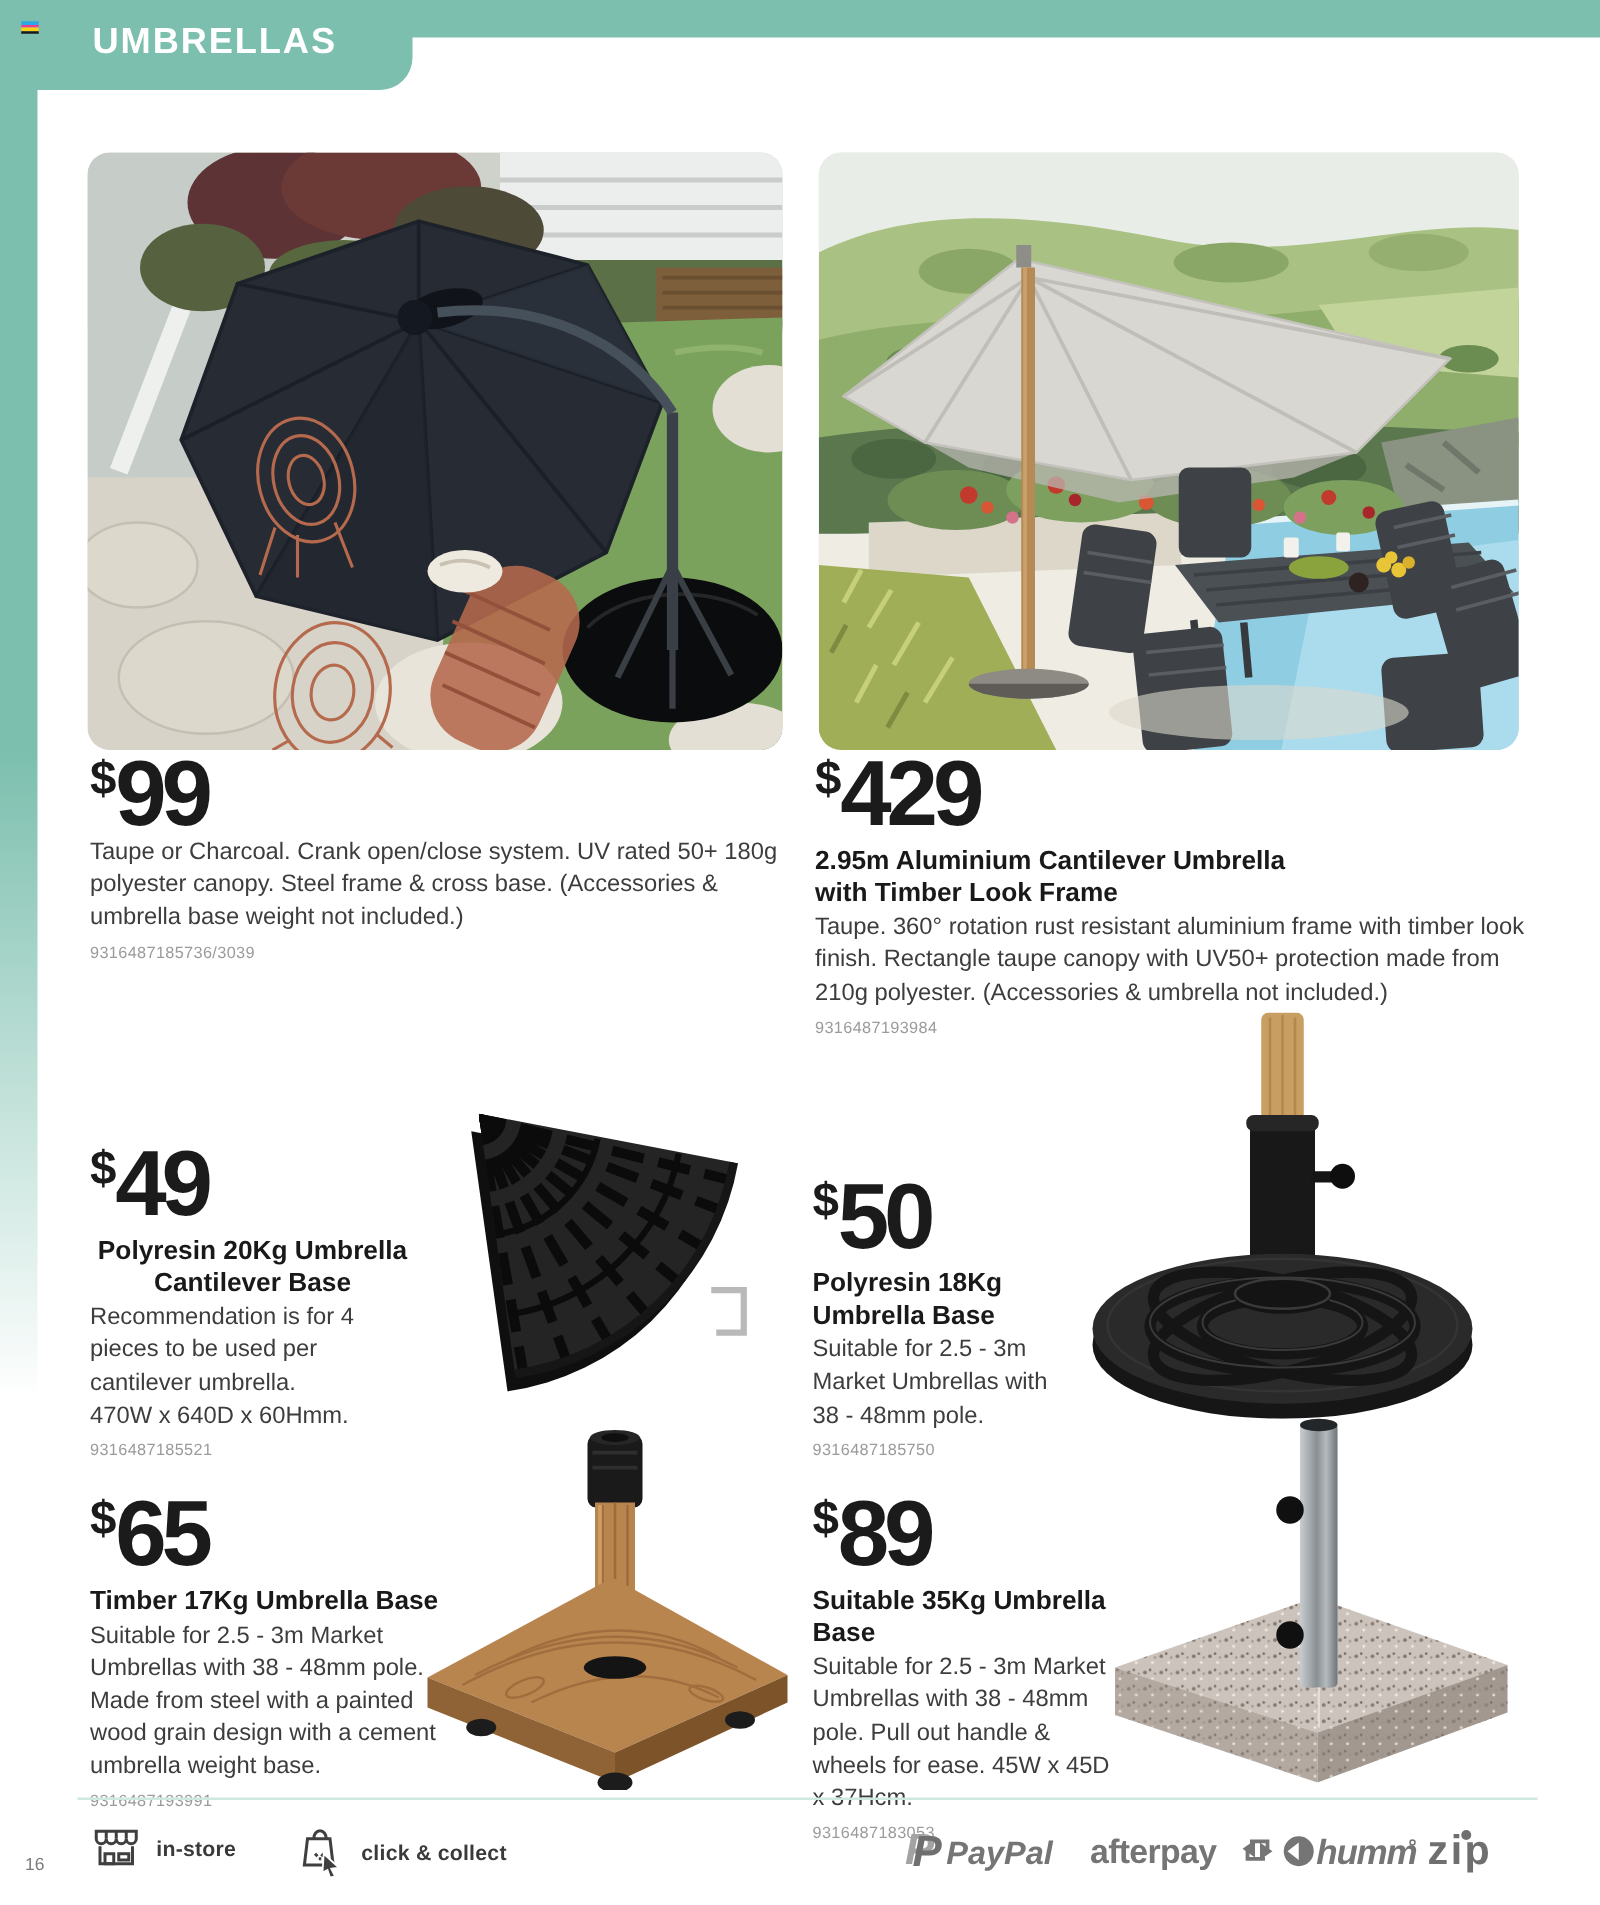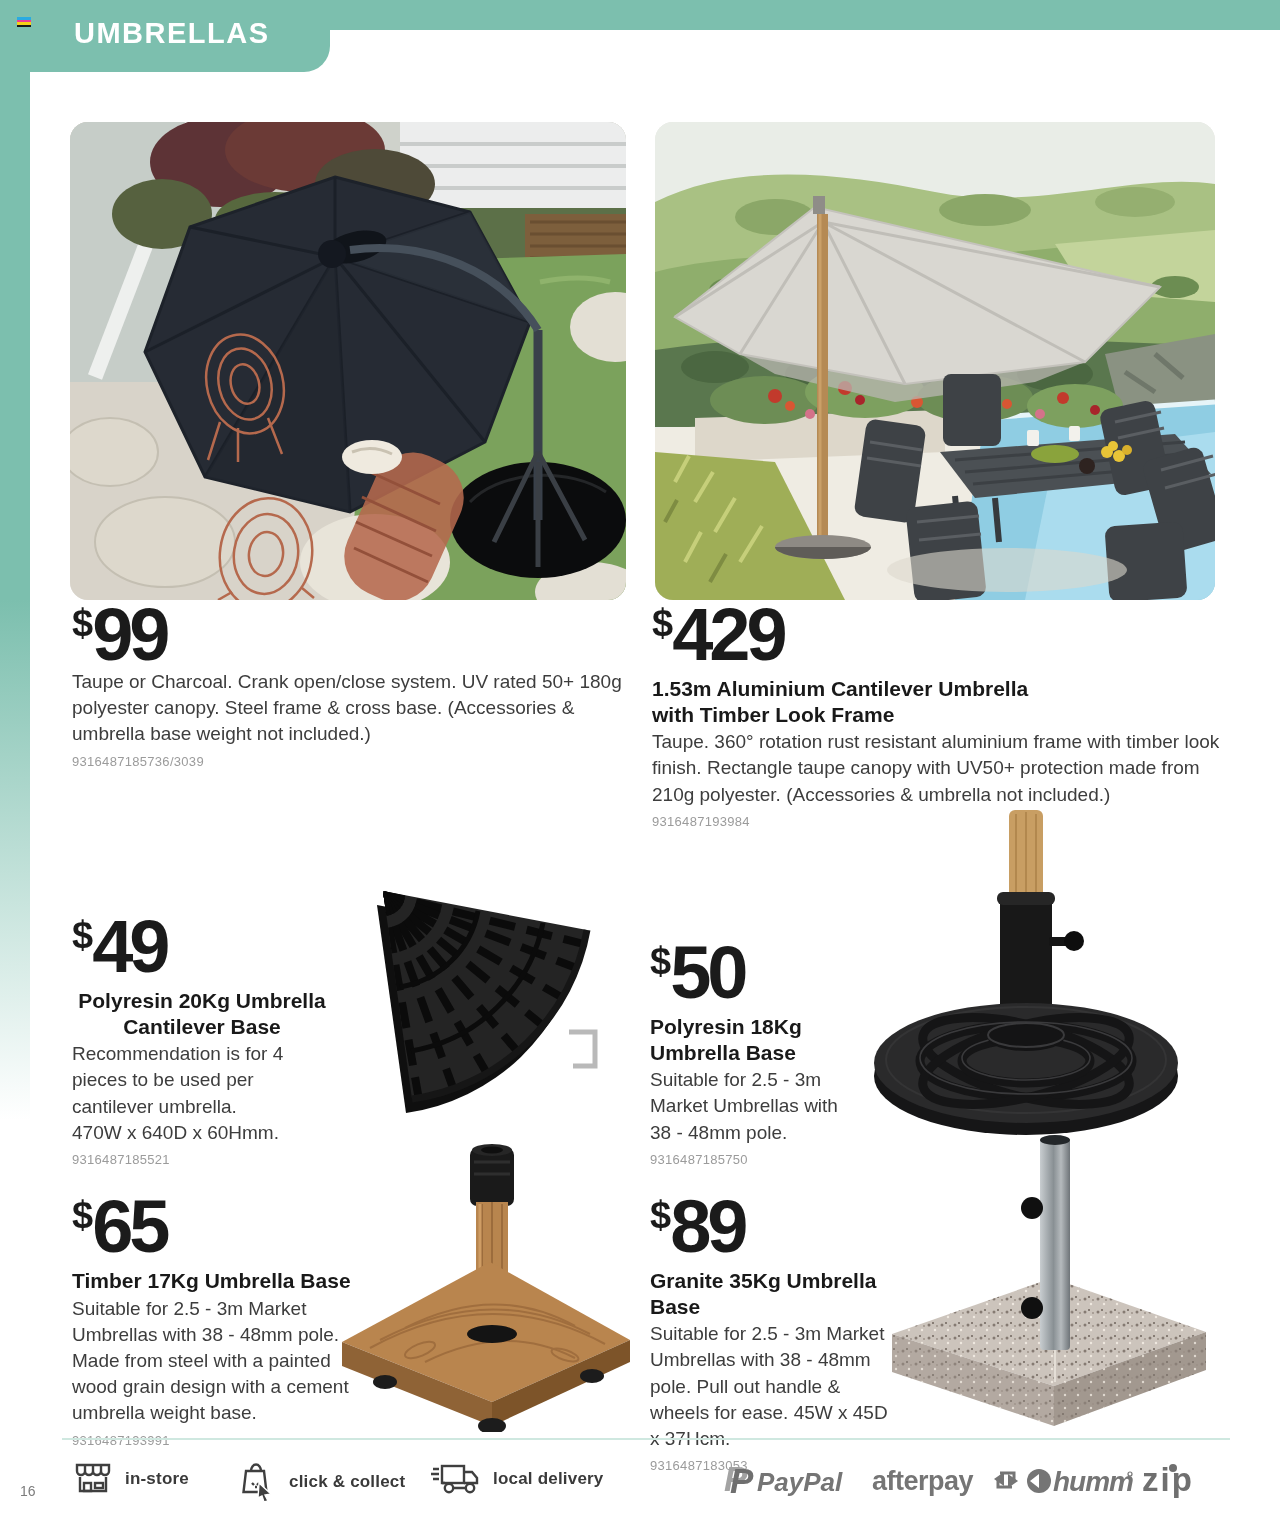--- a/index.html
+++ b/index.html
@@ -236,21 +236,21 @@
     </div>
     <div class="pdesc">Taupe or Charcoal. Crank open/close system. UV rated 50+ 180g polyester canopy. Steel frame &amp; cross base. (Accessories &amp; umbrella base weight not included.)</div>
     <div class="psku">9316487185736/3039</div>
   </div>
 
   <div class="prod p2">
     <div class="price">
       <span class="cur">$</span>
       <span class="amt">429</span>
     </div>
-    <div class="pname">1.53m Aluminium Cantilever Umbrella with Timber Look Frame</div>
+    <div class="pname">2.95m Aluminium Cantilever Umbrella with Timber Look Frame</div>
     <div class="pdesc">Taupe. 360° rotation rust resistant aluminium frame with timber look finish. Rectangle taupe canopy with UV50+ protection made from 210g polyester. (Accessories &amp; umbrella not included.)</div>
     <div class="psku">9316487193984</div>
   </div>
 
   <div class="prod p3">
     <div class="price">
       <span class="cur">$</span>
       <span class="amt">49</span>
     </div>
     <div class="pname">Polyresin 20Kg Umbrella Cantilever Base</div>
@@ -276,21 +276,21 @@
     <div class="pname">Timber 17Kg Umbrella Base</div>
     <div class="pdesc">Suitable for 2.5 - 3m Market Umbrellas with 38 - 48mm pole. Made from steel with a painted wood grain design with a cement umbrella weight base.</div>
     <div class="psku">9316487193991</div>
   </div>
 
   <div class="prod p6">
     <div class="price">
       <span class="cur">$</span>
       <span class="amt">89</span>
     </div>
-    <div class="pname">Granite 35Kg Umbrella Base</div>
+    <div class="pname">Suitable 35Kg Umbrella Base</div>
     <div class="pdesc">Suitable for 2.5 - 3m Market Umbrellas with 38 - 48mm pole. Pull out handle &amp; wheels for ease. 45W x 45D x 37Hcm.</div>
     <div class="psku">9316487183053</div>
   </div>
 
   <div class="pimg img-fan">
     <svg width="358" height="302" viewBox="0 0 358 302">
       <defs>
         <clipPath id="fanclip">
             <path d="M100,55 L304,94 A207,207 0 0 1 129,263 Z"></path>
           </clipPath>
@@ -422,33 +422,20 @@
       <svg width="48" height="48" viewBox="0 0 48 48" fill="none" stroke="#3f3f3f" stroke-width="2.4">
         <path d="M14,15 h18 l2.5,21 h-23 z"></path>
         <path d="M19,15 a5,6.5 0 0 1 10,0"></path>
         <path d="M20,27 l2,2 M27,27 l-2,2 M23,31 h2"></path>
         <polygon points="27,27 39,38 33,39 36,45 32,46 30,40 26,42" fill="#3f3f3f" stroke="#ffffff" stroke-width="1.4"></polygon>
       </svg>
     </span>
     <span class="lbl">click &amp; collect</span>
   </div>
 
-  <div class="service svc3">
-    <span>
-      <svg width="54" height="42" viewBox="0 0 54 42" fill="none" stroke="#3f3f3f" stroke-width="2.4">
-        <rect x="12" y="10" width="22" height="17"></rect>
-        <path d="M34,16 h8 l5,6 v5 h-13"></path>
-        <circle cx="19" cy="32" r="4.2"></circle>
-        <circle cx="40" cy="32" r="4.2"></circle>
-        <path d="M12,27 h3 M24,32 h11"></path>
-        <path d="M3,13 h6 M1,18 h8 M3,23 h6"></path>
-      </svg>
-    </span>
-    <span class="lbl">local delivery</span>
-  </div>
 
   <div class="pay pay-paypal">
     <svg width="128" height="40" viewBox="0 0 128 40">
       <text x="0" y="31" font-family="Liberation Sans, sans-serif" font-size="35" font-weight="bold" font-style="italic" fill="#a3a3a3">P</text>
       <text x="6" y="33" font-family="Liberation Sans, sans-serif" font-size="35" font-weight="bold" font-style="italic" fill="#6f6f6f">P</text>
       <text x="33" y="31" font-family="Liberation Sans, sans-serif" font-size="26" font-weight="bold" font-style="italic" fill="#757575">PayPal</text>
     </svg>
   </div>
 
   <div class="pay pay-afterpay">

